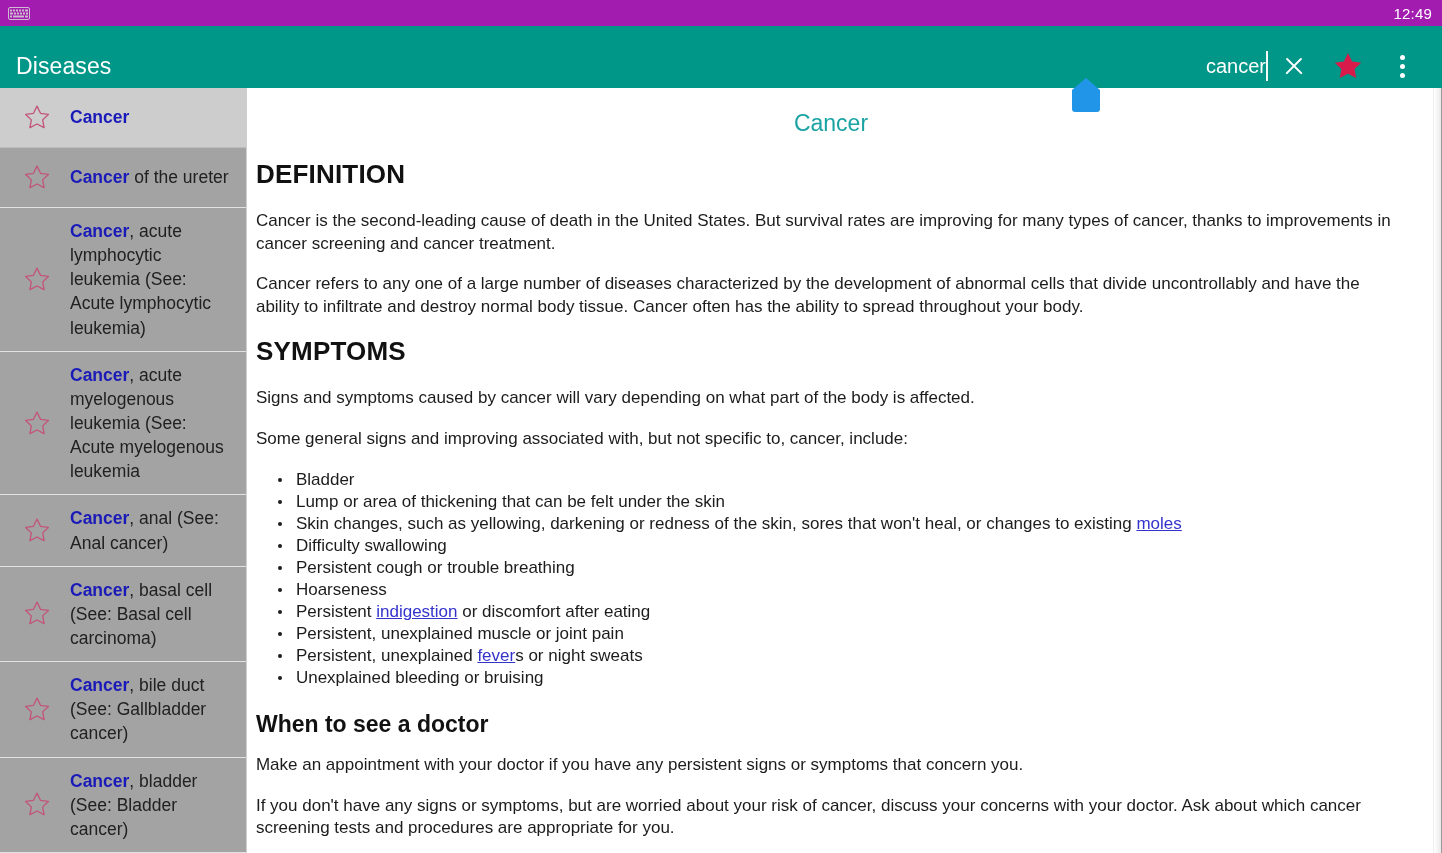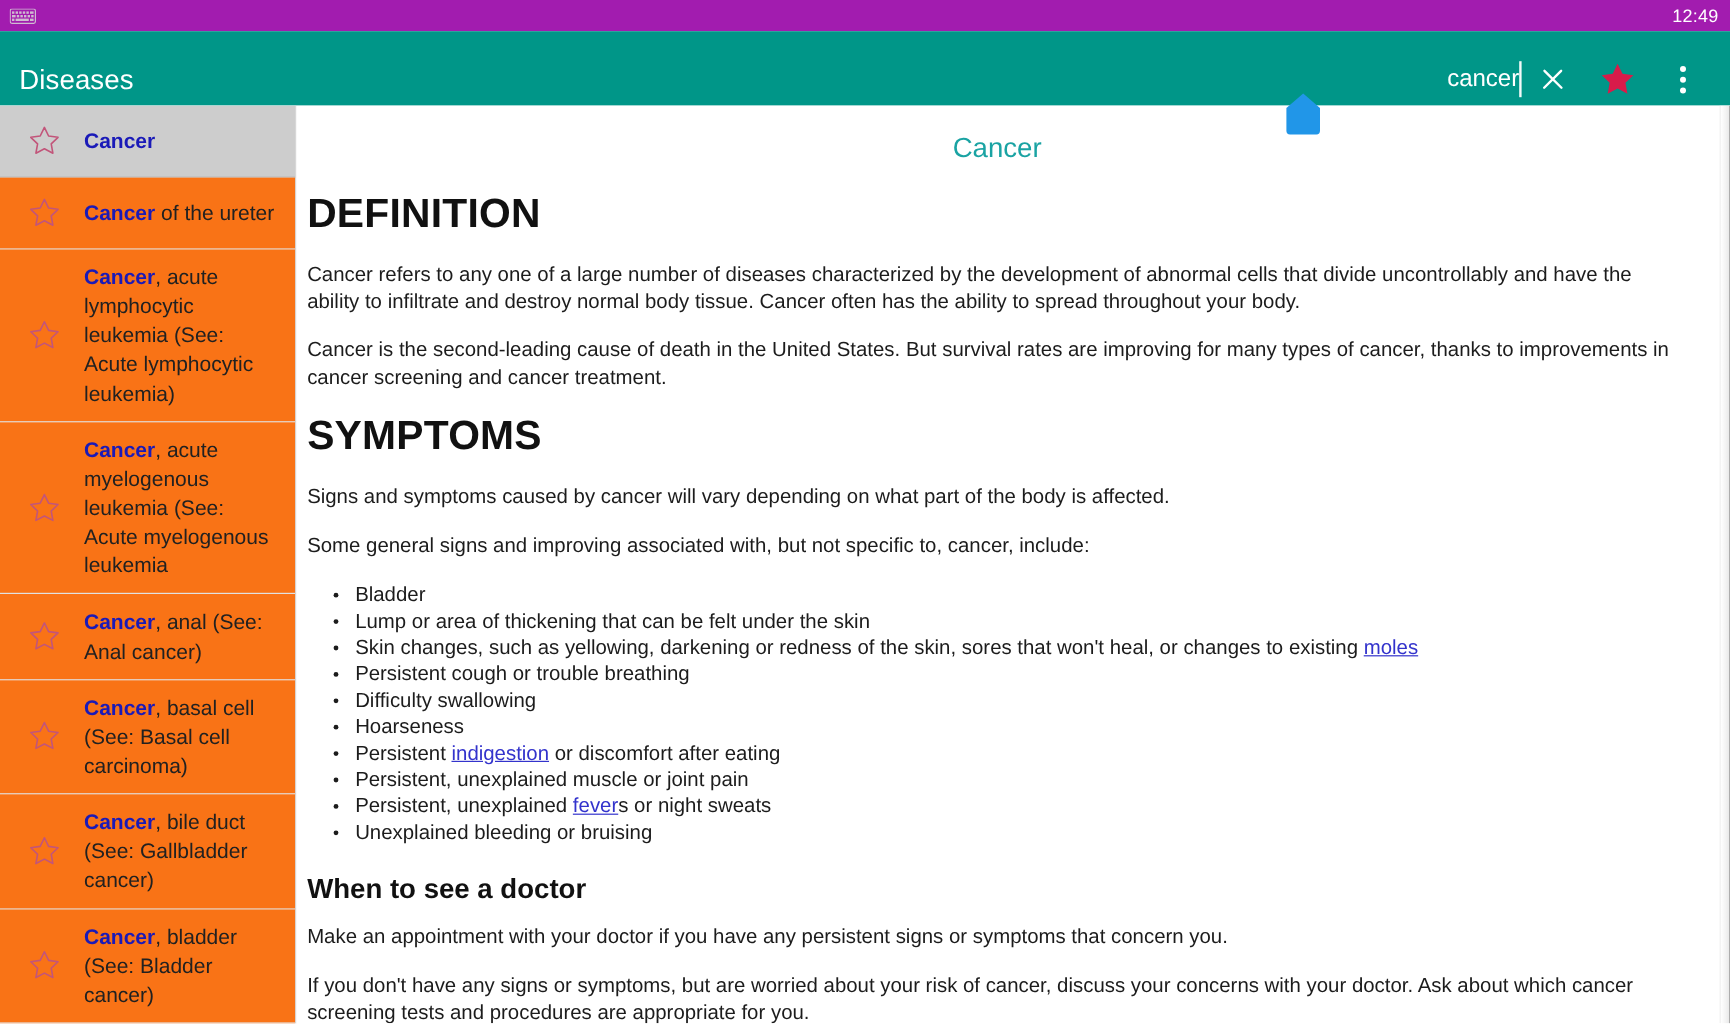--- a/index.html
+++ b/index.html
@@ -91,21 +91,21 @@
   
   .disease-list {
     width: 415px; height: 100%;
     background: #fbfbfb;
     border-right: 1px solid #cfcfcf;
     overflow: hidden;
     position: relative;
   }
   .list-row {
     display: flex; align-items: center;
-    background: #f97316;
+    background: #a3a3a3;
     border-bottom: 1px solid #e2e2e2;
     padding: 0 12px 0 16px;
     cursor: pointer;
     min-height: 60px;
   }
   .list-row.selected { background: #cdcdcd; border-bottom-color: #bdbdbd; }
   .row-star { flex: 0 0 auto; width: 42px; display: flex; align-items: center; justify-content: center; }
   .row-star svg { display: block; }
   .row-label {
     font-size: 17.5px; color: #212121; line-height: 1.38;
@@ -121,21 +121,21 @@
     padding: 0 36px 0 9px;
     overflow: hidden;
     position: relative;
   }
   .article-inner { padding: 0 0 0 0; }
   .art-title {
     text-align: center; color: #1aa3a3; font-size: 23px;
     font-weight: 400; padding: 22px 0 16px 0;
   }
   .art-h1 {
-    font-size: 34px; font-weight: bold; color: #111111;
+    font-size: 26px; font-weight: bold; color: #111111;
     letter-spacing: .2px; margin: 6px 0 20px 0;
   }
   .art-h2 {
     font-size: 23px; font-weight: bold; color: #111111;
     margin: 22px 0 16px 0;
   }
   .art-p {
     font-size: 17px; color: #1c1c1c; line-height: 1.33;
     margin: 0 0 18px 0;
   }
@@ -296,31 +296,31 @@
         </div>
         <div class="list-row">
           <div class="row-label">, breast (See: Breast cancer)</div>
         </div>
       </div>
 
     <div class="article">
       <div class="article-inner">
         <div class="art-title">Cancer</div>
         <h1 class="art-h1">DEFINITION</h1>
+        <p class="art-p">Cancer is the second-leading cause of death in the United States. But survival rates are improving for many types of cancer, thanks to improvements in cancer screening and cancer treatment.</p>
         <p class="art-p">Cancer refers to any one of a large number of diseases characterized by the development of abnormal cells that divide uncontrollably and have the ability to infiltrate and destroy normal body tissue. Cancer often has the ability to spread throughout your body.</p>
-        <p class="art-p">Cancer is the second-leading cause of death in the United States. But survival rates are improving for many types of cancer, thanks to improvements in cancer screening and cancer treatment.</p>
         <h1 class="art-h1">SYMPTOMS</h1>
         <p class="art-p">Signs and symptoms caused by cancer will vary depending on what part of the body is affected.</p>
         <p class="art-p">Some general signs and improving associated with, but not specific to, cancer, include:</p>
         <ul class="art-ul" id="symptoms-list">
             <li>Bladder</li>
             <li>Lump or area of thickening that can be felt under the skin</li>
             <li>Skin changes, such as yellowing, darkening or redness of the skin, sores that won't heal, or changes to existing <a class="art-link" href="#">moles</a></li>
+            <li>Difficulty swallowing</li>
             <li>Persistent cough or trouble breathing</li>
-            <li>Difficulty swallowing</li>
             <li>Hoarseness</li>
             <li>Persistent <a class="art-link" href="#">indigestion</a> or discomfort after eating</li>
             <li>Persistent, unexplained muscle or joint pain</li>
             <li>Persistent, unexplained <a class="art-link" href="#">fever</a>s or night sweats</li>
             <li>Unexplained bleeding or bruising</li>
           </ul>
         <h2 class="art-h2">When to see a doctor</h2>
         <p class="art-p">Make an appointment with your doctor if you have any persistent signs or symptoms that concern you.</p>
         <p class="art-p">If you don't have any signs or symptoms, but are worried about your risk of cancer, discuss your concerns with your doctor. Ask about which cancer screening tests and procedures are appropriate for you.</p>
 

